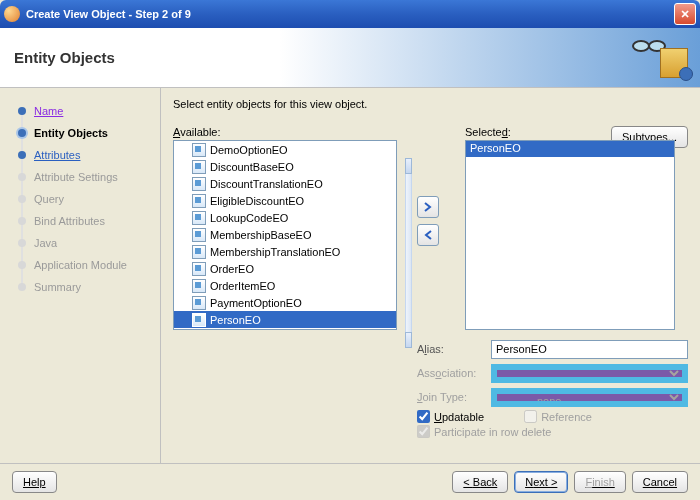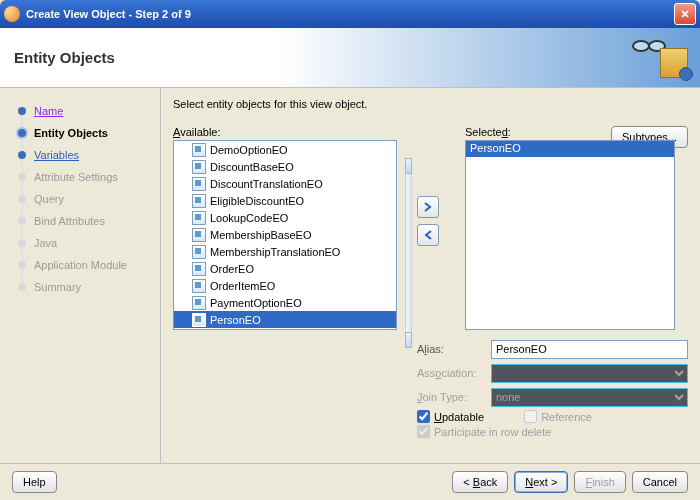--- a/index.html
+++ b/index.html
@@ -59,27 +59,27 @@
 .scroll-gap .track { flex:1; background: linear-gradient(to right,#eef4fc,#dce6f4); border-left:1px solid #c5d7f0; border-right:1px solid #c5d7f0;}
 
 .subtypes { position: absolute; right: 12px; top: 38px; }
 
 .form { margin-top: 8px; margin-left: 244px; }
 .form-row { display: flex; align-items: center; height: 22px; margin-bottom: 2px; }
 .form-row label { width: 74px; color: #555; }
 .form-row label.disabled { color: #a0a0a0; }
 .form-row label .mn { text-decoration: underline; }
 .form-row input[type=text] { flex: 1; height: 19px; border: 1px solid #7f9db9; padding: 1px 4px; background: #fff; }
-.form-row select { flex: 1; height: 19px; border: 1px solid #0ea5e9; background: #0f172a; color: #888; }
+.form-row select { flex: 1; height: 19px; border: 6px solid #0ea5e9; background: #4c1d95; color: #888; padding-left: 36px; }
 .chk-row { display: flex; align-items: center; gap: 4px; }
 .chk-row input { accent-color: #316ac5; }
 .chk-row.dis { color: #a0a0a0; }
 .chk-group { display:flex; gap:40px; }
 
-.footer { height: 36px; border-top: 1px solid #c0c0c0; display: flex; align-items: center; padding: 0 12px; gap: 6px; background: #ece9d8; }
+.footer { height: 36px; border-top: 1px solid #c0c0c0; display: flex; align-items: center; padding: 0 12px; gap: 6px; background: #ece9d8; text-decoration: underline; }
 .footer .spacer { flex: 1; }
 button.btn { height: 22px; padding: 0 10px; border: 1px solid #888; background: linear-gradient(to bottom, #fff, #e4e4e4); border-radius: 4px; cursor: pointer; }
 button.btn.default { border: 1px solid #3c6fb8; box-shadow: 0 0 0 1px #88aee0 inset; }
 button.btn:disabled { color: #a0a0a0; cursor: default; }
 .mn { text-decoration: underline; }
 </style>
 </head>
 <body>
 
 <div class="titlebar">
@@ -98,21 +98,21 @@
 
 <div class="body">
   <div class="sidebar" id="steps">
       <div class="step visited">
         <a>Name</a>
       </div>
       <div class="step current">
         <span>Entity Objects</span>
       </div>
       <div class="step visited">
-        <a>Variables</a>
+        <a>Attributes</a>
       </div>
       <div class="step disabled">
         <span>Attribute Settings</span>
       </div>
       <div class="step disabled">
         <span>Query</span>
       </div>
       <div class="step disabled">
         <span>Bind Attributes</span>
       </div>

